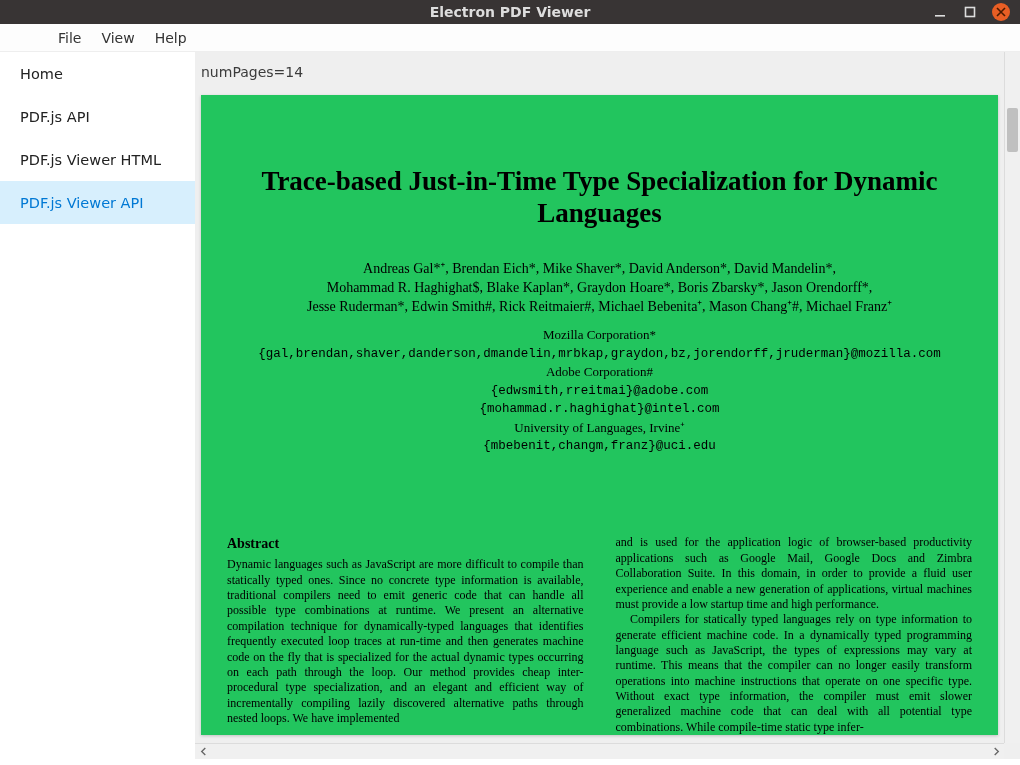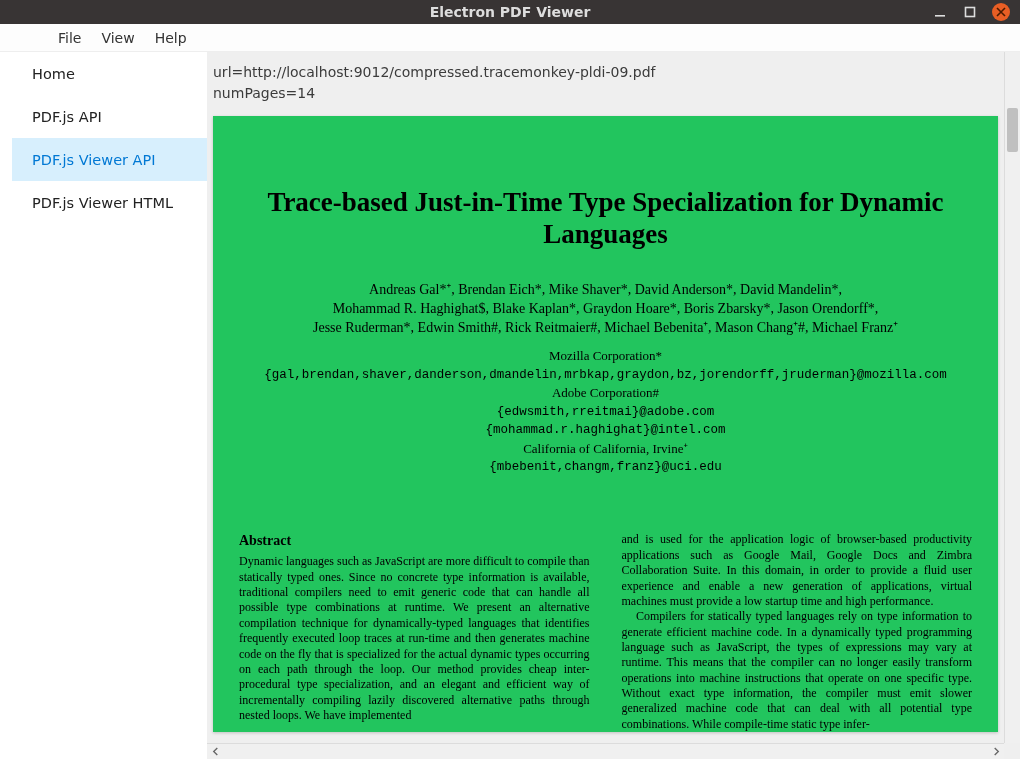--- a/index.html
+++ b/index.html
@@ -14,39 +14,39 @@
   .winctrl { width:16px; height:16px; display:flex; align-items:center;
     justify-content:center; }
   .winctrl.close { width:18px; height:18px; border-radius:50%;
     background:#E85E24; color:#fff; }
   .winctrl svg { display:block; }
   
   .menubar { height:28px; background:#fdfdfd; border-bottom:1px solid #eee;
     display:flex; align-items:center; font-size:14px; color:#333;padding-left:48px; }
   .menubar .menuitem { padding:0 10px; cursor:default; }
   
-  .main { display:flex; height:calc(100% - 58px);padding-left:12px; }
+  .main { display:flex; height:calc(100% - 58px); }
   .sidebar { width:195px; background:#fff; flex:none; }
   .nav-item { padding:14px 20px 13px; font-size:14.5px; color:#222;
     cursor:default; }
   .nav-item.active { background:#d7effd; color:#0078d4; }
   .content { flex:1; background:#efefef; position:relative; overflow:hidden; }
   .content-inner { position:absolute; left:0; top:0; right:16px; bottom:16px;
     overflow:hidden; }
   .url-block { padding:10px 6px 12px; font-size:14px; color:#3b3b3b;
     font-family:"DejaVu Sans",sans-serif; }
   .url-block div { line-height:1.5; }
   .page { background:#22c55e; margin:0 6px; box-shadow:0 1px 3px rgba(0,0,0,.2);
     padding:70px 26px 0; font-family:"Times New Roman",serif; color:#000; }
   .ptitle { text-align:center; font-weight:700; font-size:27px; line-height:1.2; }
   .authors { text-align:center; font-size:14px; margin-top:30px; line-height:1.35; }
   .affils { text-align:center; font-size:13px; margin-top:10px; line-height:1.45; }
   .affils .mono { font-family:"Courier New",monospace; font-size:12.5px; }
   .affils .org { font-family:"Times New Roman",serif; }
-  .cols { display:flex; gap:32px; margin-top:56px; font-size:12px; }
+  .cols { display:flex; gap:32px; margin-top:80px; font-size:12px; }
   .col { flex:1; text-align:justify; line-height:1.28; }
   .absh { font-weight:700; font-size:14px; margin-bottom:4px; }
   .col p { margin:0; text-indent:1.2em; }
   .col p.first { text-indent:0; }
   
   .vsb { position:absolute; right:0; top:0; width:16px; bottom:16px;
     background:#f0f0f0; border-left:1px solid #dcdcdc; }
   .vsb .thumb { position:absolute; left:2px; right:2px; top:56px; height:44px;
     background:#c0c0c0; border-radius:2px; }
   .hsb { position:absolute; left:0; right:16px; bottom:0; height:16px;
@@ -82,45 +82,44 @@
 <div class="menubar">
   <div class="menuitem">File</div>
   <div class="menuitem">View</div>
   <div class="menuitem">Help</div>
 </div>
 
 <div class="main">
   <div class="sidebar">
     <div class="nav-item">Home</div>
     <div class="nav-item">PDF.js API</div>
+    <div class="nav-item">PDF.js Viewer HTML</div>
     <div class="nav-item active">PDF.js Viewer API</div>
-    <div class="nav-item">PDF.js Viewer HTML</div>
   </div>
 
   <div class="content">
     <div class="content-inner">
       <div class="url-block">
-        <div>url=http://localhost:9012/compressed.tracemonkey-pldi-09.pdf</div>
         <div>numPages=14</div>
       </div>
 
       <div class="page">
         <div class="ptitle">Trace-based Just-in-Time Type Specialization for Dynamic Languages</div>
         <div class="authors">
           <div>Andreas Gal*⁺, Brendan Eich*, Mike Shaver*, David Anderson*, David Mandelin*,</div>
           <div>Mohammad R. Haghighat$, Blake Kaplan*, Graydon Hoare*, Boris Zbarsky*, Jason Orendorff*,</div>
           <div>Jesse Ruderman*, Edwin Smith#, Rick Reitmaier#, Michael Bebenita⁺, Mason Chang⁺#, Michael Franz⁺</div>
         </div>
         <div class="affils">
           <div class="org">Mozilla Corporation*</div>
           <div class="mono">{gal,brendan,shaver,danderson,dmandelin,mrbkap,graydon,bz,jorendorff,jruderman}@mozilla.com</div>
           <div class="org">Adobe Corporation#</div>
           <div class="mono">{edwsmith,rreitmai}@adobe.com</div>
           <div class="mono">{mohammad.r.haghighat}@intel.com</div>
-          <div class="org">California of California, Irvine⁺</div>
+          <div class="org">University of Languages, Irvine⁺</div>
           <div class="mono">{mbebenit,changm,franz}@uci.edu</div>
         </div>
 
         <div class="cols">
           <div class="col">
             <div class="absh">Abstract</div>
             <p class="first">Dynamic languages such as JavaScript are more difficult to compile than statically typed ones. Since no concrete type information is available, traditional compilers need to emit generic code that can handle all possible type combinations at runtime. We present an alternative compilation technique for dynamically-typed languages that identifies frequently executed loop traces at run-time and then generates machine code on the fly that is specialized for the actual dynamic types occurring on each path through the loop. Our method provides cheap inter-procedural type specialization, and an elegant and efficient way of incrementally compiling lazily discovered alternative paths through nested loops. We have implemented</p>
           </div>
           <div class="col">
             <p class="first">and is used for the application logic of browser-based productivity applications such as Google Mail, Google Docs and Zimbra Collaboration Suite. In this domain, in order to provide a fluid user experience and enable a new generation of applications, virtual machines must provide a low startup time and high performance.</p>

